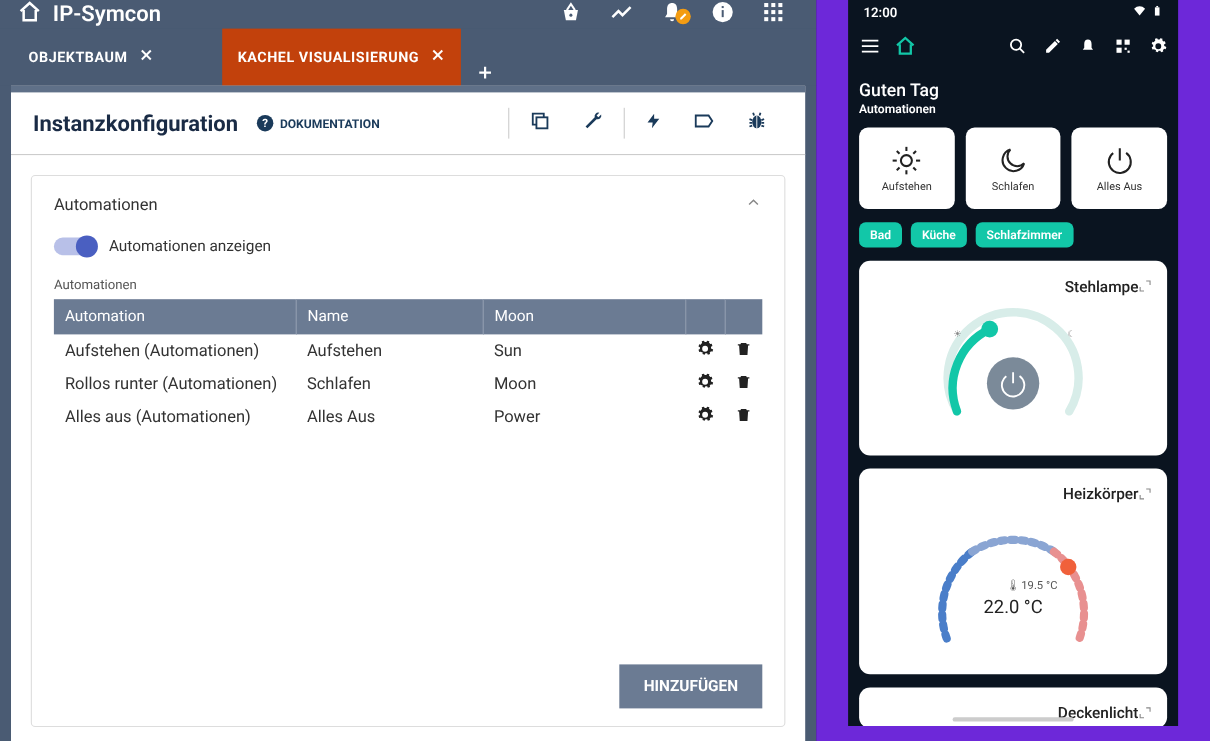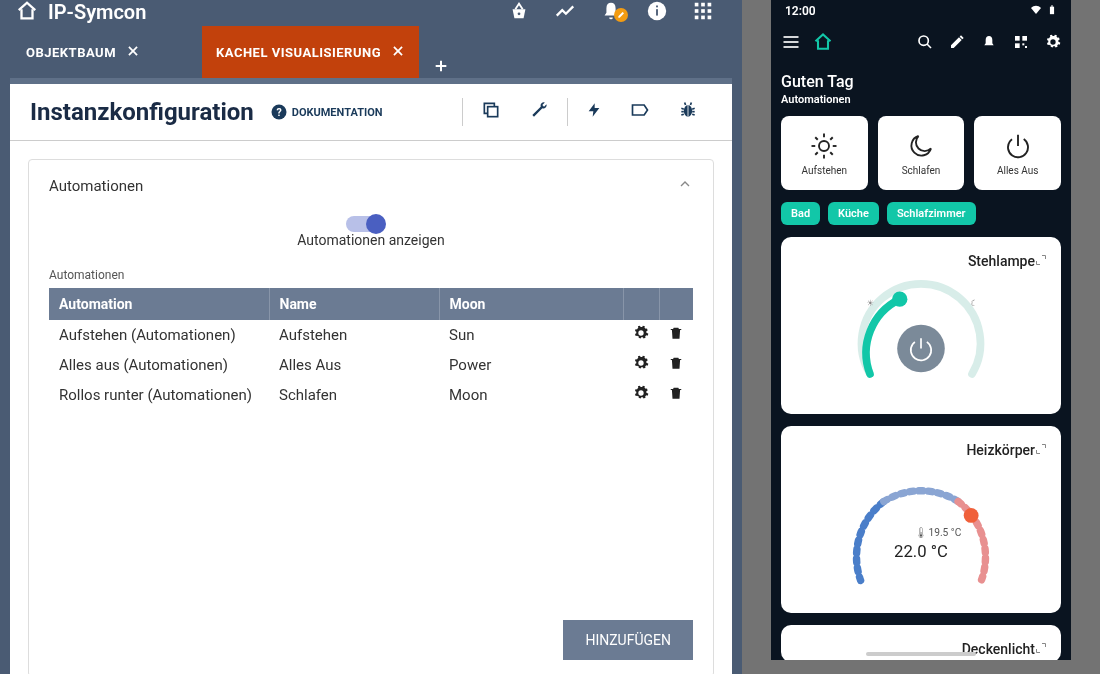--- a/index.html
+++ b/index.html
@@ -20,57 +20,57 @@
 .tabs { height: 52px; background: #4a5b73; display: flex; align-items: flex-end; padding-left: 12px; }
 .tab { display: flex; align-items: center; padding: 0 14px; height: 52px; color: #fff; font-size: 13px; font-weight: 700; letter-spacing: 0.5px; cursor: pointer; }
 .tab.active { background: #c2410c; margin-left: 48px; }
 .tab-close { margin-left: 10px; }
 .tab-add { padding: 0 14px; color: #fff; cursor: pointer; }
 
 
 .content-area { flex: 1; background: #4a5b73; padding: 0 10px 10px; }
 .panel { background: #fff; height: 100%; display: flex; flex-direction: column; border-top: 6px solid #5f7088; }
 .panel-header { display: flex; align-items: center; padding: 14px 20px; border-bottom: 1px solid #ccc; }
-.panel-title { font-size: 24px; font-weight: 700; color: #1a2b45; margin-right: 16px; }
+.panel-title { font-size: 20px; font-weight: 700; color: #1a2b45; margin-right: 16px; }
 .doc-link { display: flex; align-items: center; font-size: 11px; font-weight: 700; color: #1a3a5a; cursor: pointer; }
 .doc-link svg { margin-right: 4px; }
 .panel-header-icons { margin-left: auto; display: flex; align-items: center; }
 .panel-header-icon { padding: 0 14px; cursor: pointer; color: #1a3a5a; }
 .panel-header-divider { width: 1px; height: 28px; background: #ccc; margin: 0 4px; }
 
 
 .section-container { padding: 18px; flex: 1; overflow: auto; }
 .section { border: 1px solid #ddd; border-radius: 4px; padding: 16px 20px; }
 .section-header { display: flex; align-items: center; font-size: 15px; color: #333; cursor: pointer; }
 .section-header-title { flex: 1; }
 .chevron { color: #888; }
 
 
-.toggle-row { display: flex; align-items: center; margin-top: 20px; flex-direction: column; }
+.toggle-row { display: flex; align-items: center; margin-top: 20px; }
 .toggle { width: 38px; height: 16px; border-radius: 10px; background: #b8c0e8; position: relative; cursor: pointer; margin-right: 12px; }
 .toggle-knob { width: 20px; height: 20px; border-radius: 50%; background: #4a5fc1; position: absolute; top: -2px; right: -2px; }
 .toggle-label { font-size: 14px; color: #333; }
 
 
 .table-label { font-size: 12px; color: #555; margin-top: 20px; }
 .table { width: 100%; border-collapse: collapse; margin-top: 6px; }
 .table thead { background: #6b7b93; color: #fff; font-size: 14px; }
-.table th { text-align: left; padding: 8px 10px; border-right: 1px solid #8895a9; font-weight: 700; }
+.table th { text-align: left; padding: 8px 10px; border-right: 1px solid #8895a9; font-weight: 400; }
 .table th:last-child { border-right: none; }
 .table th.narrow { width: 30px; }
 .table td { padding: 5px 10px; font-size: 15px; color: #333; }
 .table td.action { text-align: center; cursor: pointer; }
 .tbody-area { height: 190px; }
 
 
 .add-row { display: flex; justify-content: flex-end; margin-top: 10px; }
-.add-button { background: #6b7b93; color: #fff; border: none; padding: 12px 22px; font-size: 14px; font-weight: 400; cursor: pointer; }
-
-
-.phone-wrap { width: 358px; height: 674px; background: #737373; display: flex; justify-content: center; align-items: flex-start; }
+.add-button { background: #6b7b93; color: #fff; border: none; padding: 12px 22px; font-size: 14px; font-weight: 700; cursor: pointer; }
+
+
+.phone-wrap { width: 358px; height: 674px; background: #6d28d9; display: flex; justify-content: center; align-items: flex-start; }
 .phone { width: 300px; height: 660px; background: #0a1420; border-radius: 0; margin-top: 0px; position: relative; overflow: hidden; }
 
 
 .phone-status { height: 22px; display: flex; align-items: center; justify-content: space-between; padding: 0 14px; color: #fff; font-size: 12px; font-weight: 600; }
 .phone-status-right { display: flex; align-items: center; gap: 4px; }
 
 
 .phone-appbar { height: 44px; display: flex; align-items: center; padding: 0 10px; color: #fff; }
 .phone-appbar-left { display: flex; align-items: center; gap: 12px; }
 .phone-appbar-right { margin-left: auto; display: flex; align-items: center; gap: 16px; }
@@ -277,34 +277,34 @@
                 <td>Aufstehen</td>
                 <td>Sun</td>
                 <td class="action"><svg width="16" height="16" viewBox="0 0 24 24" fill="#222">
                       <path d="M12 8a4 4 0 1 0 0 8 4 4 0 0 0 0-8zm9 4l2 1-1 3-2-.5a8 8 0 0 1-1.7 1.7l.5 2-3 1-1-2a8 8 0 0 1-2.4 0l-1 2-3-1 .5-2A8 8 0 0 1 6.2 16L4 16.5l-1-3 2-1a8 8 0 0 1 0-2.4l-2-1 1-3 2 .5A8 8 0 0 1 7.9 4.2L7.4 2l3-1 1 2a8 8 0 0 1 2.4 0l1-2 3 1-.5 2a8 8 0 0 1 1.7 1.7l2-.5 1 3-2 1a8 8 0 0 1 0 2.4z"></path>
                     </svg></td>
                 <td class="action"><svg width="14" height="16" viewBox="0 0 24 24" fill="#222">
                       <path d="M5 7h14l-1 15H6L5 7zm3-4h8l1 2H7l1-2zM3 5h18v2H3z"></path>
                     </svg></td>
               </tr>
               <tr>
+                <td>Rollos runter (Automationen)</td>
+                <td>Schlafen</td>
+                <td>Moon</td>
+                <td class="action"><svg width="16" height="16" viewBox="0 0 24 24" fill="#222">
+                      <path d="M12 8a4 4 0 1 0 0 8 4 4 0 0 0 0-8zm9 4l2 1-1 3-2-.5a8 8 0 0 1-1.7 1.7l.5 2-3 1-1-2a8 8 0 0 1-2.4 0l-1 2-3-1 .5-2A8 8 0 0 1 6.2 16L4 16.5l-1-3 2-1a8 8 0 0 1 0-2.4l-2-1 1-3 2 .5A8 8 0 0 1 7.9 4.2L7.4 2l3-1 1 2a8 8 0 0 1 2.4 0l1-2 3 1-.5 2a8 8 0 0 1 1.7 1.7l2-.5 1 3-2 1a8 8 0 0 1 0 2.4z"></path>
+                    </svg></td>
+                <td class="action"><svg width="14" height="16" viewBox="0 0 24 24" fill="#222">
+                      <path d="M5 7h14l-1 15H6L5 7zm3-4h8l1 2H7l1-2zM3 5h18v2H3z"></path>
+                    </svg></td>
+              </tr>
+              <tr>
                 <td>Alles aus (Automationen)</td>
                 <td>Alles Aus</td>
                 <td>Power</td>
-                <td class="action"><svg width="16" height="16" viewBox="0 0 24 24" fill="#222">
-                      <path d="M12 8a4 4 0 1 0 0 8 4 4 0 0 0 0-8zm9 4l2 1-1 3-2-.5a8 8 0 0 1-1.7 1.7l.5 2-3 1-1-2a8 8 0 0 1-2.4 0l-1 2-3-1 .5-2A8 8 0 0 1 6.2 16L4 16.5l-1-3 2-1a8 8 0 0 1 0-2.4l-2-1 1-3 2 .5A8 8 0 0 1 7.9 4.2L7.4 2l3-1 1 2a8 8 0 0 1 2.4 0l1-2 3 1-.5 2a8 8 0 0 1 1.7 1.7l2-.5 1 3-2 1a8 8 0 0 1 0 2.4z"></path>
-                    </svg></td>
-                <td class="action"><svg width="14" height="16" viewBox="0 0 24 24" fill="#222">
-                      <path d="M5 7h14l-1 15H6L5 7zm3-4h8l1 2H7l1-2zM3 5h18v2H3z"></path>
-                    </svg></td>
-              </tr>
-              <tr>
-                <td>Rollos runter (Automationen)</td>
-                <td>Schlafen</td>
-                <td>Moon</td>
                 <td class="action"><svg width="16" height="16" viewBox="0 0 24 24" fill="#222">
                       <path d="M12 8a4 4 0 1 0 0 8 4 4 0 0 0 0-8zm9 4l2 1-1 3-2-.5a8 8 0 0 1-1.7 1.7l.5 2-3 1-1-2a8 8 0 0 1-2.4 0l-1 2-3-1 .5-2A8 8 0 0 1 6.2 16L4 16.5l-1-3 2-1a8 8 0 0 1 0-2.4l-2-1 1-3 2 .5A8 8 0 0 1 7.9 4.2L7.4 2l3-1 1 2a8 8 0 0 1 2.4 0l1-2 3 1-.5 2a8 8 0 0 1 1.7 1.7l2-.5 1 3-2 1a8 8 0 0 1 0 2.4z"></path>
                     </svg></td>
                 <td class="action"><svg width="14" height="16" viewBox="0 0 24 24" fill="#222">
                       <path d="M5 7h14l-1 15H6L5 7zm3-4h8l1 2H7l1-2zM3 5h18v2H3z"></path>
                     </svg></td>
               </tr>
               <tr>
                   <td colspan="5">
                     <div class="tbody-area"></div>

